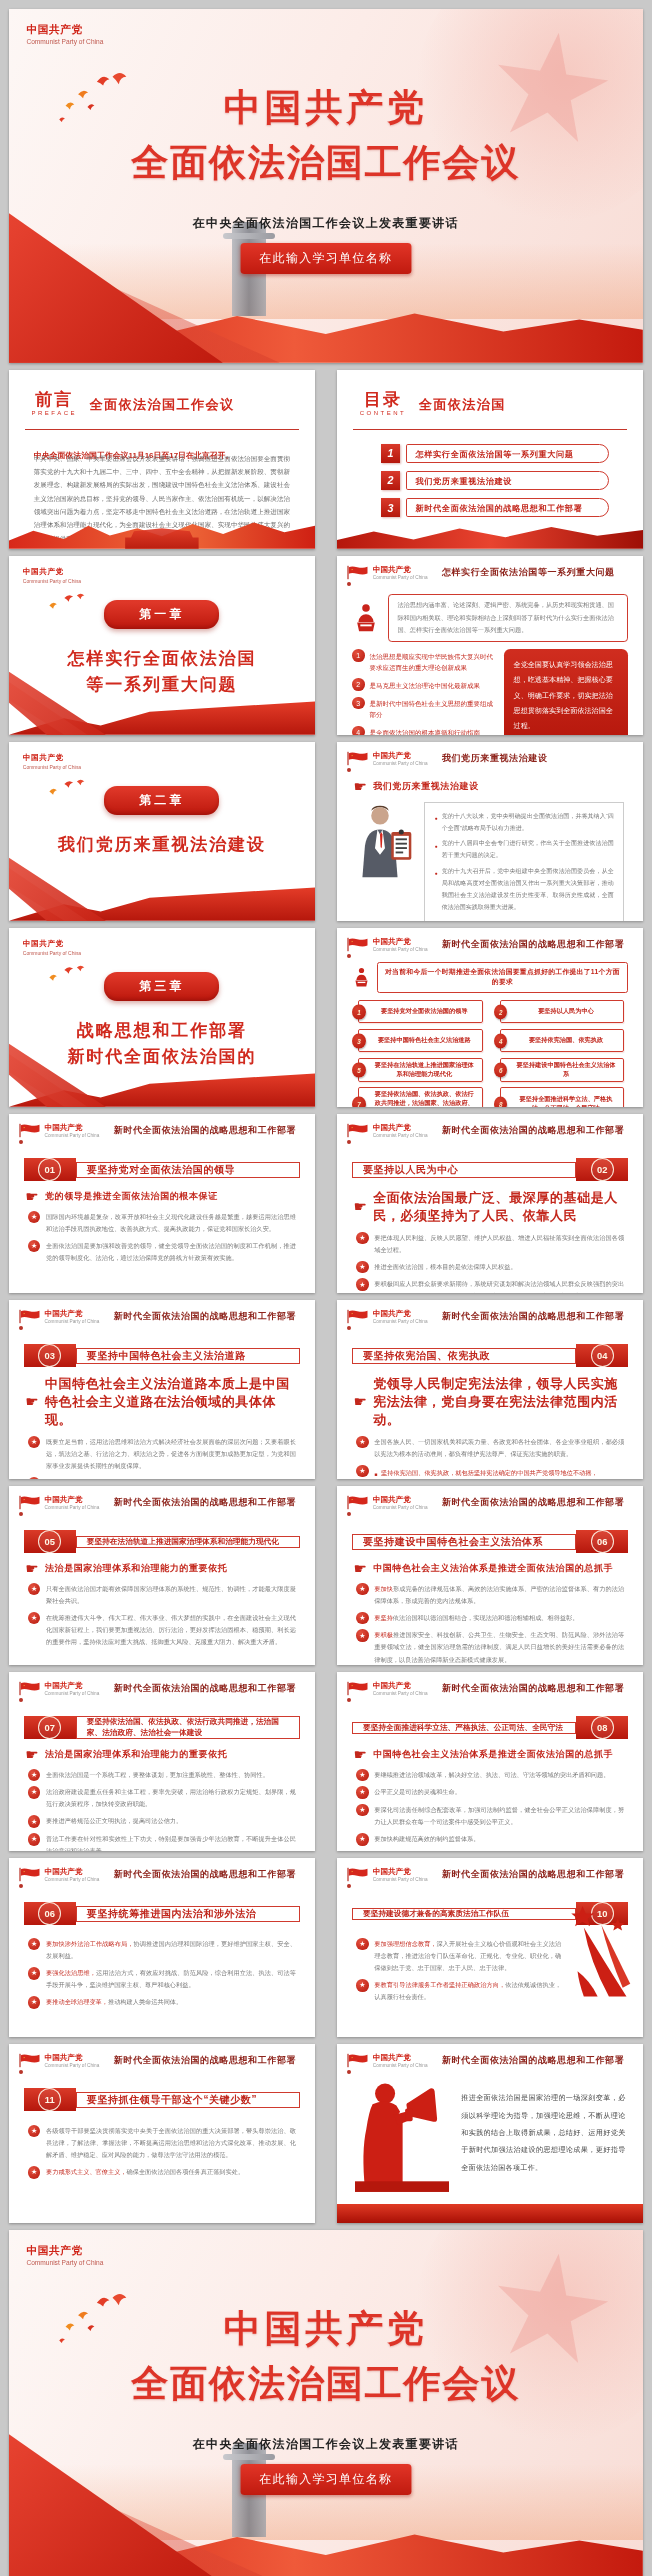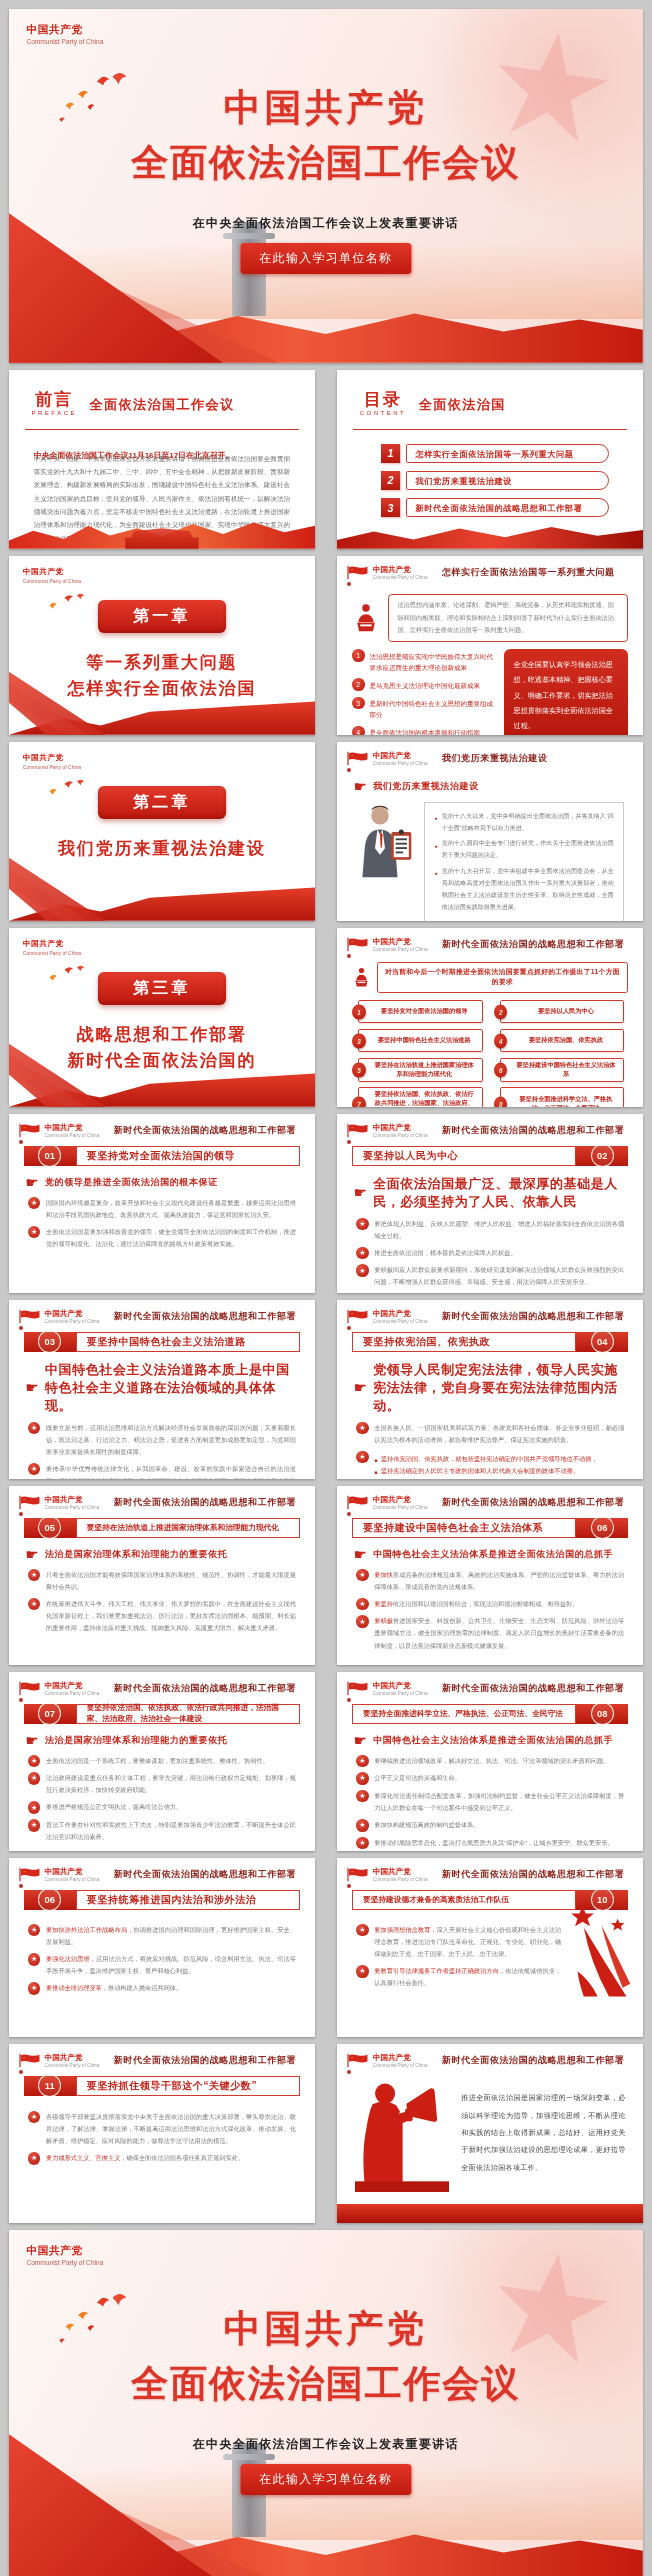--- a/index.html
+++ b/index.html
@@ -68,22 +68,22 @@
             padding:3.8px 8.8px 0;color:#c3271c;font-weight:bold;font-size:8.2px;letter-spacing:0.6px;}
   .m-band{position:absolute;bottom:0;left:0;width:100%;height:29px;
           background:linear-gradient(90deg,#b5170c,#e8432f 50%,#9e0f06);
           clip-path:polygon(0 70%,12% 40%,25% 68%,40% 30%,55% 60%,70% 25%,85% 55%,100% 35%,100% 100%,0 100%);}
 
   
   .chd-logo{position:absolute;left:14px;top:11.3px;}
   .chd-logo .logo-cn{font-size:7.6px;}
   .chd-logo .logo-en{font-size:5px;margin-top:0.6px;}
   .chd-doves{position:absolute;left:30px;top:37px;}
-  .chd-badge{margin:44px auto 0;width:128px;background:linear-gradient(180deg,#e23a2b,#bd180d);
-             color:#fff;text-align:center;font-size:16px;font-weight:bold;padding:6.3px 0;border-radius:6px;
+  .chd-badge{margin:44px auto 0;width:115px;background:linear-gradient(180deg,#e23a2b,#bd180d);
+             color:#fff;text-align:center;font-size:12px;font-weight:bold;padding:6.3px 0;border-radius:13px;
              letter-spacing:3.1px;box-shadow:0 2.5px 5px rgba(150,20,10,.35), inset 0 -2.5px 3.8px rgba(120,10,5,.35);}
   .chd-title{margin-top:16.4px;text-align:center;color:#d02a1e;font-size:17px;font-weight:bold;letter-spacing:1.9px;line-height:1.55;}
   .chd-band{position:absolute;bottom:0;left:0;width:100%;height:37px;
             background:linear-gradient(180deg,#e9402b,#b5170c);
             clip-path:polygon(0 100%,18% 55%,30% 75%,46% 38%,60% 30%,100% 10%,100% 100%);}
   .chd-diag{position:absolute;left:-38px;bottom:-19px;width:164px;height:107px;
             background:linear-gradient(135deg,#ef5340,#c01a0e);clip-path:polygon(0 0,100% 100%,60% 100%,0 22%);opacity:.9;}
   .chd-diag2{position:absolute;left:-25px;bottom:-6.3px;width:113px;height:76px;
              background:#f4978a;clip-path:polygon(0 0,100% 100%,80% 100%,0 25%);opacity:.6;}
 
@@ -126,21 +126,21 @@
   .c3-grid{display:grid;grid-template-columns:1fr 1fr;column-gap:17.6px;row-gap:5.7px;margin:7px 19px 0 21.4px;}
   .c3-cell{position:relative;border:0.6px solid #cf3a2e;border-radius:1.9px;min-height:17.6px;display:flex;
            align-items:center;justify-content:center;padding:1.9px 6.3px 1.9px 14px;color:#c0271d;font-weight:bold;
            font-size:6.2px;text-align:center;line-height:1.45;box-shadow:0.6px 1.3px 0 rgba(200,60,40,.12);}
   .c3-n{position:absolute;left:-7px;top:50%;transform:translateY(-50%);width:13.2px;height:15px;
         background:radial-gradient(circle at 35% 30%,#d8402e,#b5170c);border-radius:50%;color:#ffe9c8;
         font-size:6.3px;font-weight:bold;font-style:italic;display:flex;align-items:center;justify-content:center;
         box-shadow:0.6px 1.3px 1.3px rgba(0,0,0,.25);}
 
   
-  .pt-bar{display:flex;margin:4px 15px 0;height:20px;}
+  .pt-bar{display:flex;margin:18px 15px 0;height:20px;align-items:center;}
   .pt-nblk{width:52px;background:linear-gradient(180deg,#da3a28,#b5170c);display:flex;align-items:center;justify-content:center;flex:0 0 52px;}
   .pt-ncirc{width:21px;height:21px;border-radius:50%;border:1.3px solid rgba(255,248,235,.92);color:#fff8e8;
             font-size:9.4px;font-weight:bold;display:flex;align-items:center;justify-content:center;background:rgba(255,255,255,.07);}
   .pt-tbox{flex:1;border:0.6px solid #cf3a2e;display:flex;align-items:center;padding:0 10px;color:#c0271d;
            font-weight:bold;font-size:10px;letter-spacing:0.6px;line-height:1.35;}
   .pt-t-sm{font-size:7.7px;letter-spacing:0;}
   .pt-list{margin:7px 19px 0;}
   .pt-li{display:flex;gap:5.7px;margin-bottom:5px;}
   .pt-emb{flex:0 0 12.6px;width:12.6px;height:12.6px;border-radius:50%;
           background:radial-gradient(circle at 35% 30%,#e4513f,#b5170c);color:#fff;
@@ -238,22 +238,22 @@
         <div class="logo-cn">中国共产党</div>
         <div class="logo-en">Communist Party of China</div>
       </div>
       <svg class="chd-doves" width="57" height="25" viewBox="0 0 90 40">
         <path d="M40 8 q7 -8 14 -2 q-6 1 -7 8 q-3 -4 -7 -6z" fill="#e33d27"></path>
         <path d="M16 20 q6 -8 12 -2 q-5 1 -6 7 q-3 -3 -6 -5z" fill="#f08c1f"></path>
         <path d="M60 4 q6 -6 12 0 q-5 0 -6 6 q-3 -4 -6 -6z" fill="#e8492f"></path>
       </svg>
       <div class="chd-badge">第一章</div>
       <div class="chd-title">
+        <div>怎样实行全面依法治国</div>
         <div>等一系列重大问题</div>
-        <div>怎样实行全面依法治国</div>
       </div>
       <div class="chd-band"></div>
       <div class="chd-diag2"></div>
       <div class="chd-diag"></div>
     </div>
 
     <div class="slide small">
       <div class="ch">
         <svg width="21.4" height="15" viewBox="0 0 48 32">
           <rect x="1" y="1" width="2.5" height="30" fill="#b31b10"></rect>

